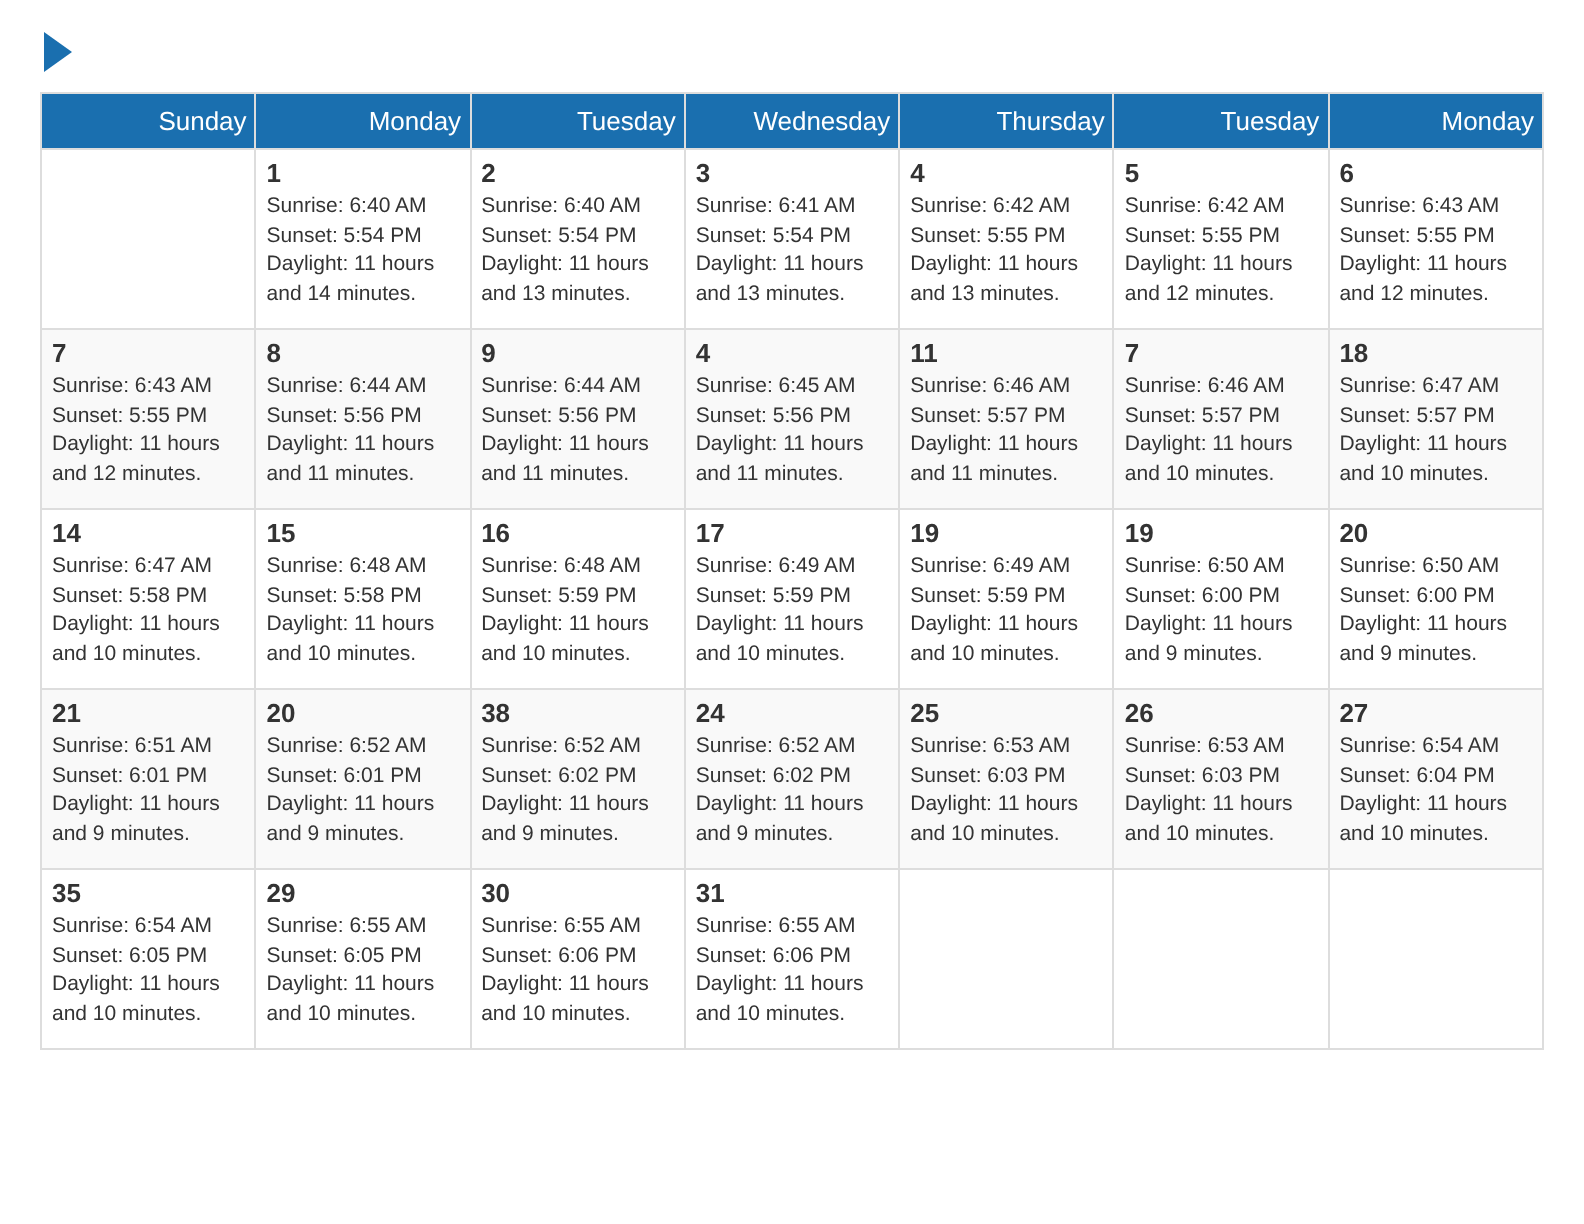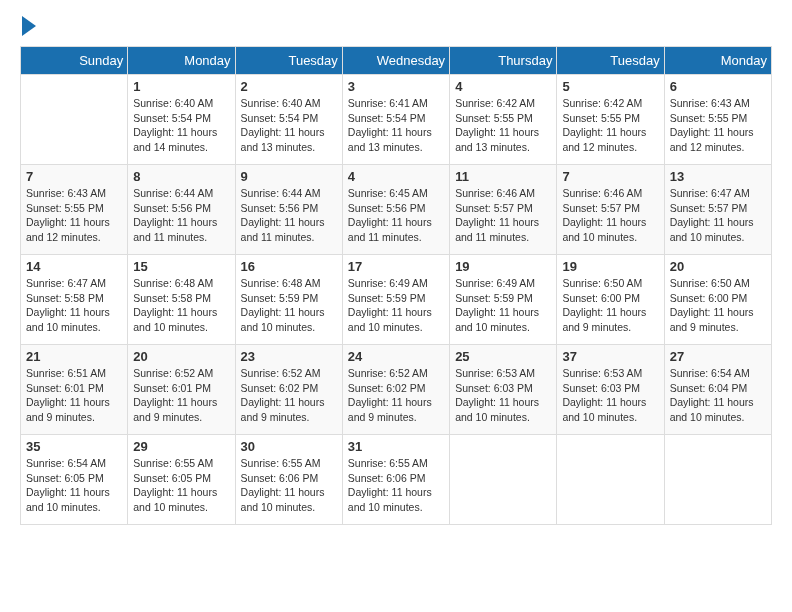--- a/index.html
+++ b/index.html
@@ -179,21 +179,21 @@
         </td>
         <td>
           <span class="day-num">11</span>
           <div class="cell-text">Sunrise: 6:46 AM<br>Sunset: 5:57 PM<br>Daylight: 11 hours and 11 minutes.</div>
         </td>
         <td>
           <span class="day-num">7</span>
           <div class="cell-text">Sunrise: 6:46 AM<br>Sunset: 5:57 PM<br>Daylight: 11 hours and 10 minutes.</div>
         </td>
         <td>
-          <span class="day-num">13</span>
+          <span class="day-num">18</span>
           <div class="cell-text">Sunrise: 6:47 AM<br>Sunset: 5:57 PM<br>Daylight: 11 hours and 10 minutes.</div>
         </td>
       </tr>
       <tr>
         <td>
           <span class="day-num">14</span>
           <div class="cell-text">Sunrise: 6:47 AM<br>Sunset: 5:58 PM<br>Daylight: 11 hours and 10 minutes.</div>
         </td>
         <td>
           <span class="day-num">15</span>
@@ -223,33 +223,33 @@
       <tr>
         <td>
           <span class="day-num">21</span>
           <div class="cell-text">Sunrise: 6:51 AM<br>Sunset: 6:01 PM<br>Daylight: 11 hours and 9 minutes.</div>
         </td>
         <td>
           <span class="day-num">20</span>
           <div class="cell-text">Sunrise: 6:52 AM<br>Sunset: 6:01 PM<br>Daylight: 11 hours and 9 minutes.</div>
         </td>
         <td>
-          <span class="day-num">23</span>
+          <span class="day-num">38</span>
           <div class="cell-text">Sunrise: 6:52 AM<br>Sunset: 6:02 PM<br>Daylight: 11 hours and 9 minutes.</div>
         </td>
         <td>
           <span class="day-num">24</span>
           <div class="cell-text">Sunrise: 6:52 AM<br>Sunset: 6:02 PM<br>Daylight: 11 hours and 9 minutes.</div>
         </td>
         <td>
           <span class="day-num">25</span>
           <div class="cell-text">Sunrise: 6:53 AM<br>Sunset: 6:03 PM<br>Daylight: 11 hours and 10 minutes.</div>
         </td>
         <td>
-          <span class="day-num">37</span>
+          <span class="day-num">26</span>
           <div class="cell-text">Sunrise: 6:53 AM<br>Sunset: 6:03 PM<br>Daylight: 11 hours and 10 minutes.</div>
         </td>
         <td>
           <span class="day-num">27</span>
           <div class="cell-text">Sunrise: 6:54 AM<br>Sunset: 6:04 PM<br>Daylight: 11 hours and 10 minutes.</div>
         </td>
       </tr>
       <tr>
         <td>
           <span class="day-num">35</span>

